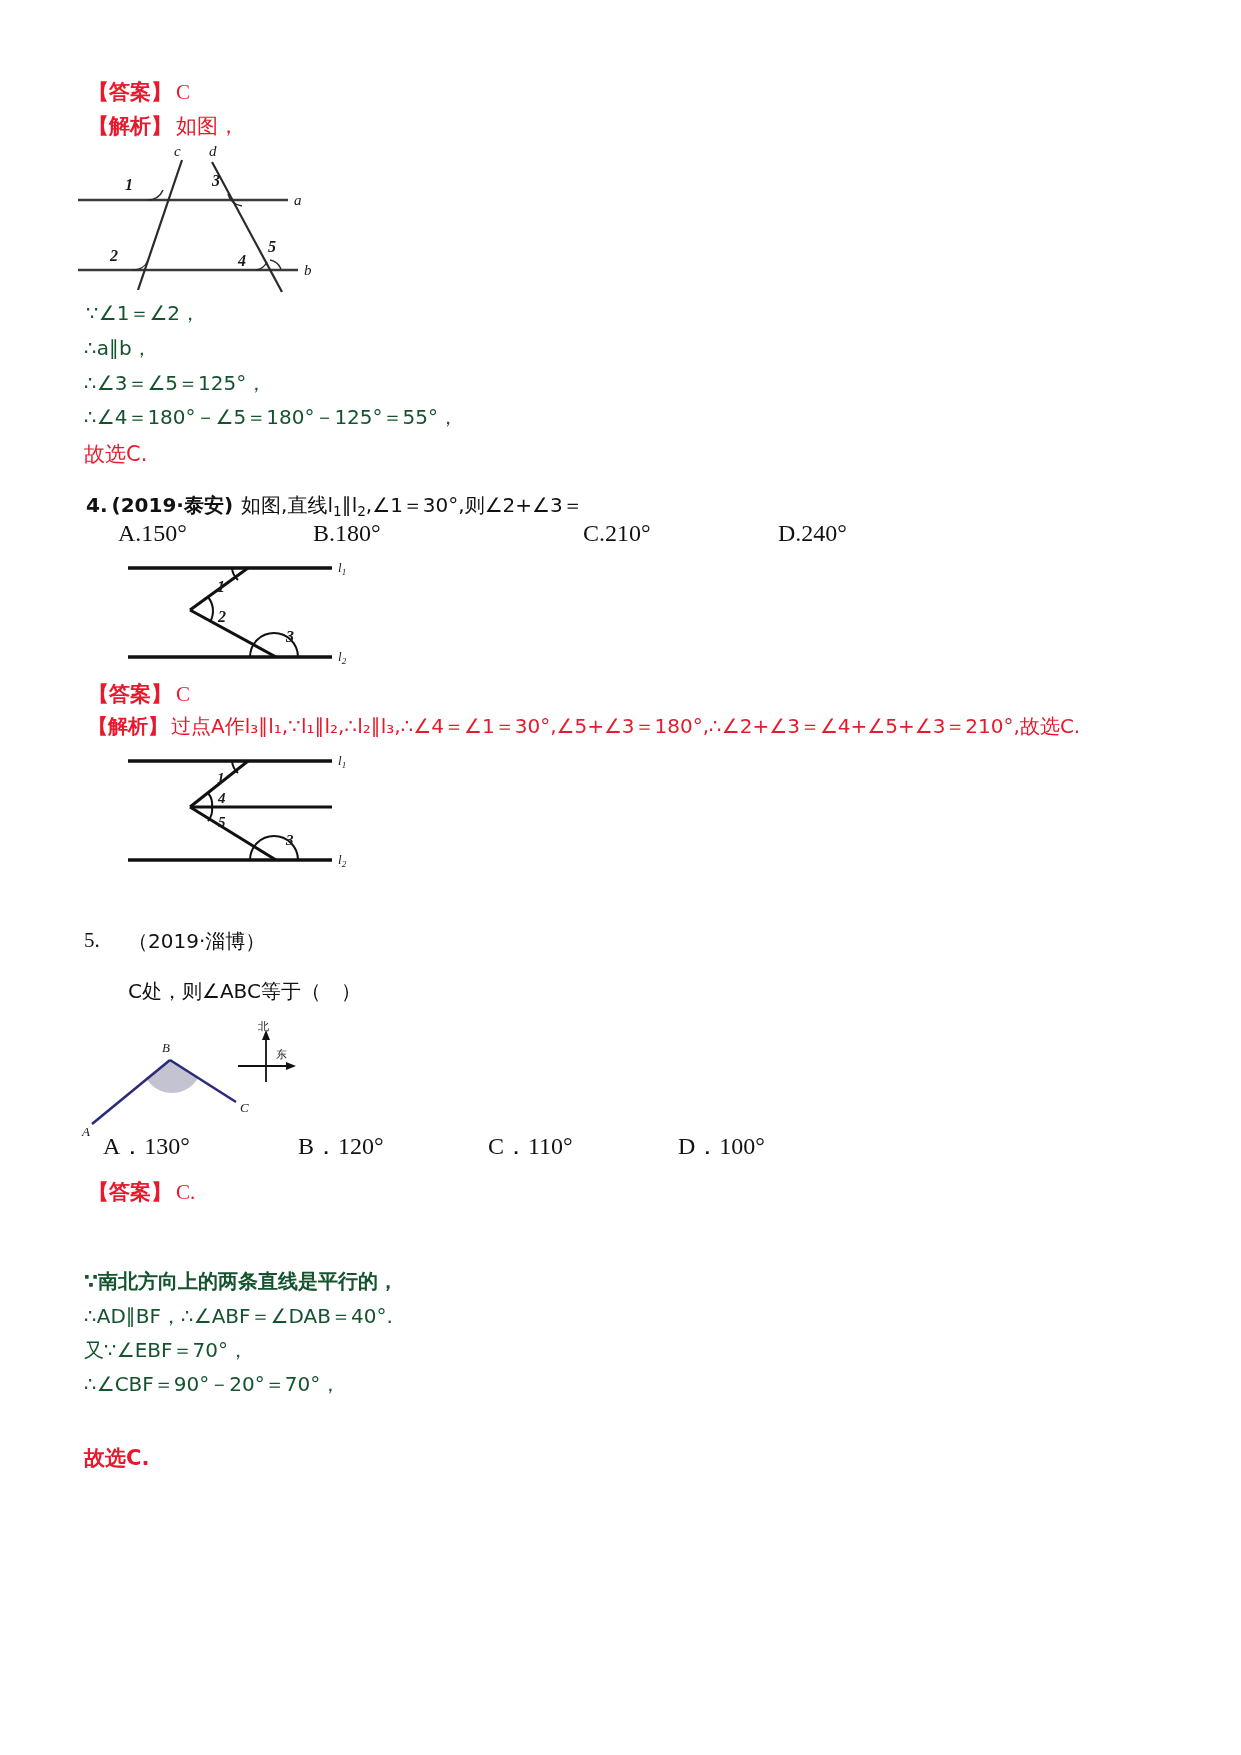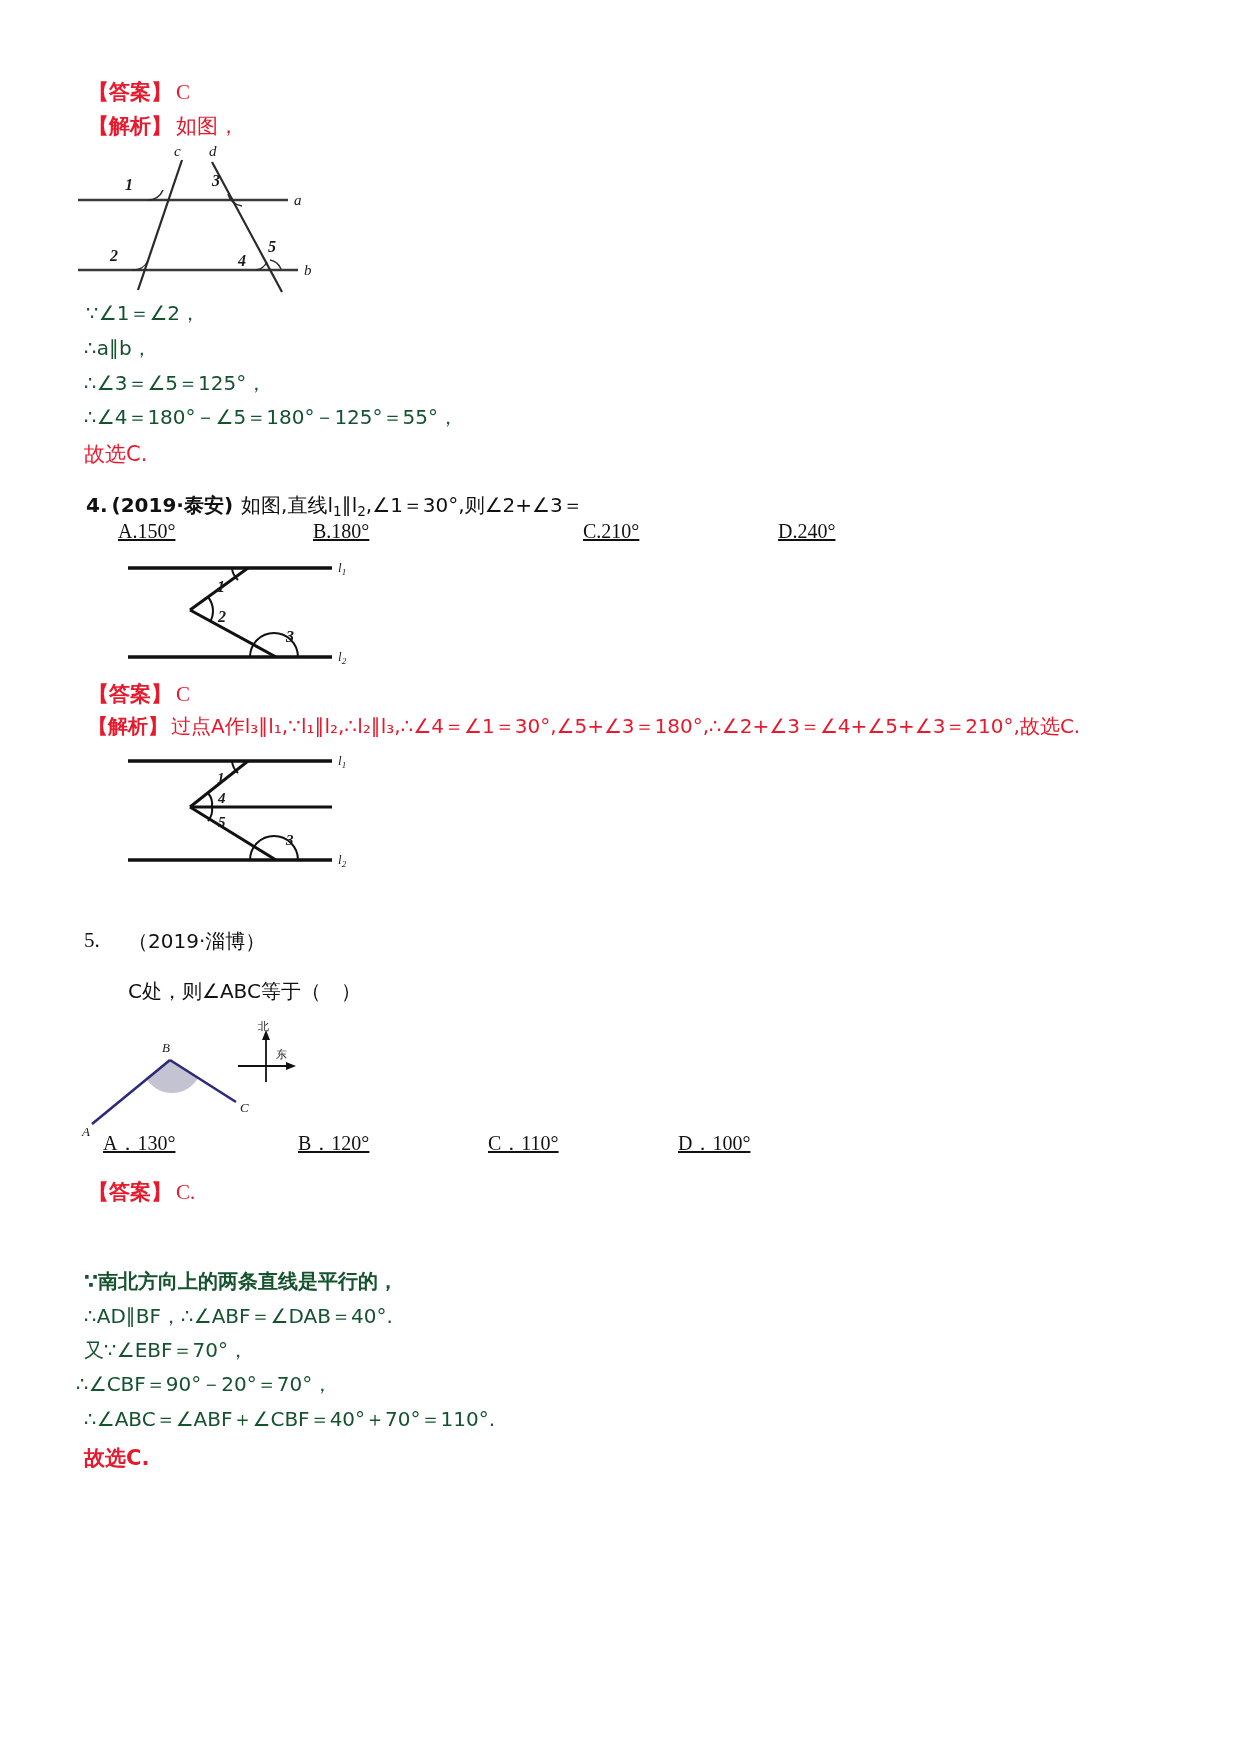--- a/index.html
+++ b/index.html
@@ -21,21 +21,21 @@
   .t-sol{font-size:21px;}
   .t-deriv{font-size:20px;color:#14532d;font-family:"DejaVu Sans","Liberation Sans",sans-serif;}
   .cn{font-family:"DejaVu Sans","Liberation Sans",sans-serif;}
   .sub{font-size:0.68em;vertical-align:-0.28em;}
 
   
   .qhead{font-size:21px;}
   .qhead b{font-family:"DejaVu Sans","Liberation Sans",sans-serif;font-size:20px;}
 
   
-  .opt{position:absolute;font-size:20px;white-space:nowrap;text-decoration:underline;}
+  .opt{position:absolute;font-size:24px;white-space:nowrap;}
 
   
   .diagram{position:absolute;}
   svg{display:block;overflow:visible;}
   .lbl{font-family:"Liberation Serif","DejaVu Serif",serif;font-style:italic;fill:#1a1a1a;}
   .lblnum{font-family:"Liberation Serif","DejaVu Serif",serif;font-style:italic;fill:#1a1a1a;font-weight:bold;}
   .lblcn{font-family:"DejaVu Sans","Liberation Sans",sans-serif;fill:#1a1a1a;}
 </style>
 </head>
 <body>
@@ -169,17 +169,16 @@
   <div class="opt" style="left:678px;top:1130px;">D．100°</div>
 
   <div class="blk t-ans" style="left:88px;top:1178px;">
     <span class="tag">【答案】</span><span style="margin-left:4px;" class="red">C.</span>
   </div>
 
 
   <div class="blk t-deriv cn" style="left:84px;top:1268px;font-weight:bold;">∵南北方向上的两条直线是平行的，</div>
   <div class="blk t-deriv" style="left:84px;top:1303px;">∴AD∥BF，∴∠ABF＝∠DAB＝40°.</div>
   <div class="blk t-deriv cn" style="left:84px;top:1337px;">又∵∠EBF＝70°，</div>
-  <div class="blk t-deriv" style="left:76px;top:1371px;">∴∠CBF＝90°－20°＝70°，</div>
-  <div class="blk t-deriv" style="left:84px;top:1406px;">∴∠ABC＝∠ABF＋∠CBF＝40°＋70°＝110°.</div>
+  <div class="blk t-deriv" style="left:84px;top:1371px;">∴∠CBF＝90°－20°＝70°，</div>
   <div class="blk red cn" style="left:84px;top:1444px;font-size:21px;font-weight:bold;">故选C.</div>
 
 </div>
 
 </body></html>

